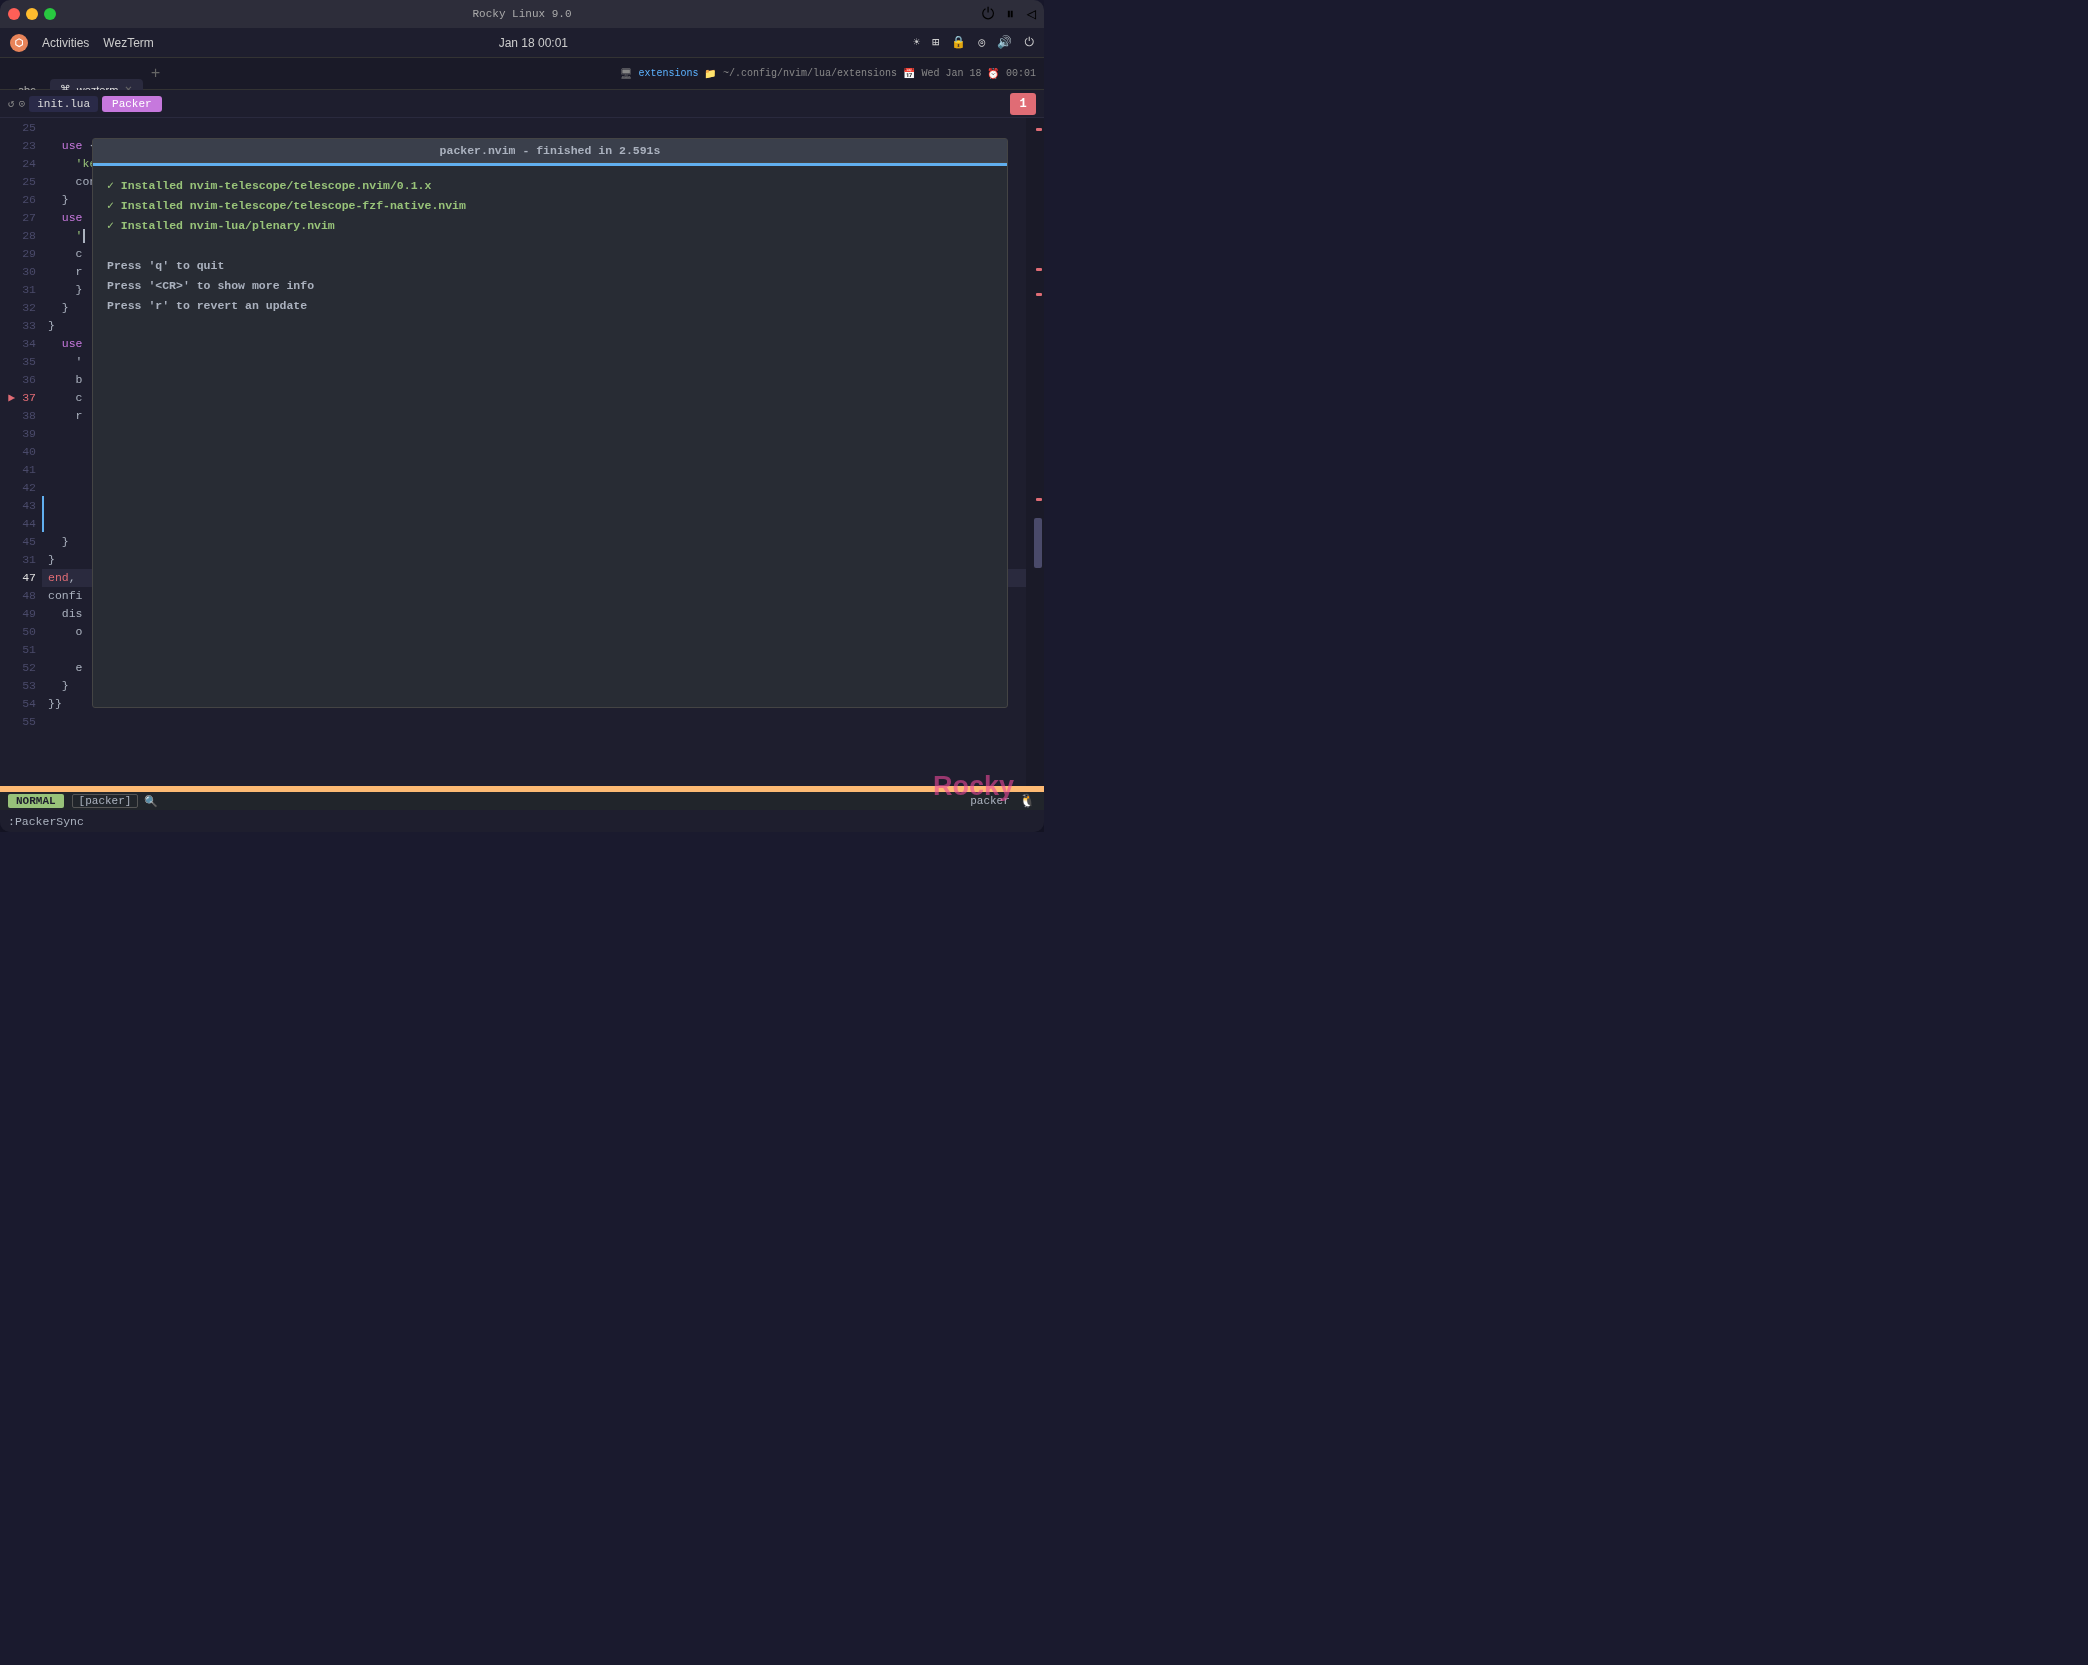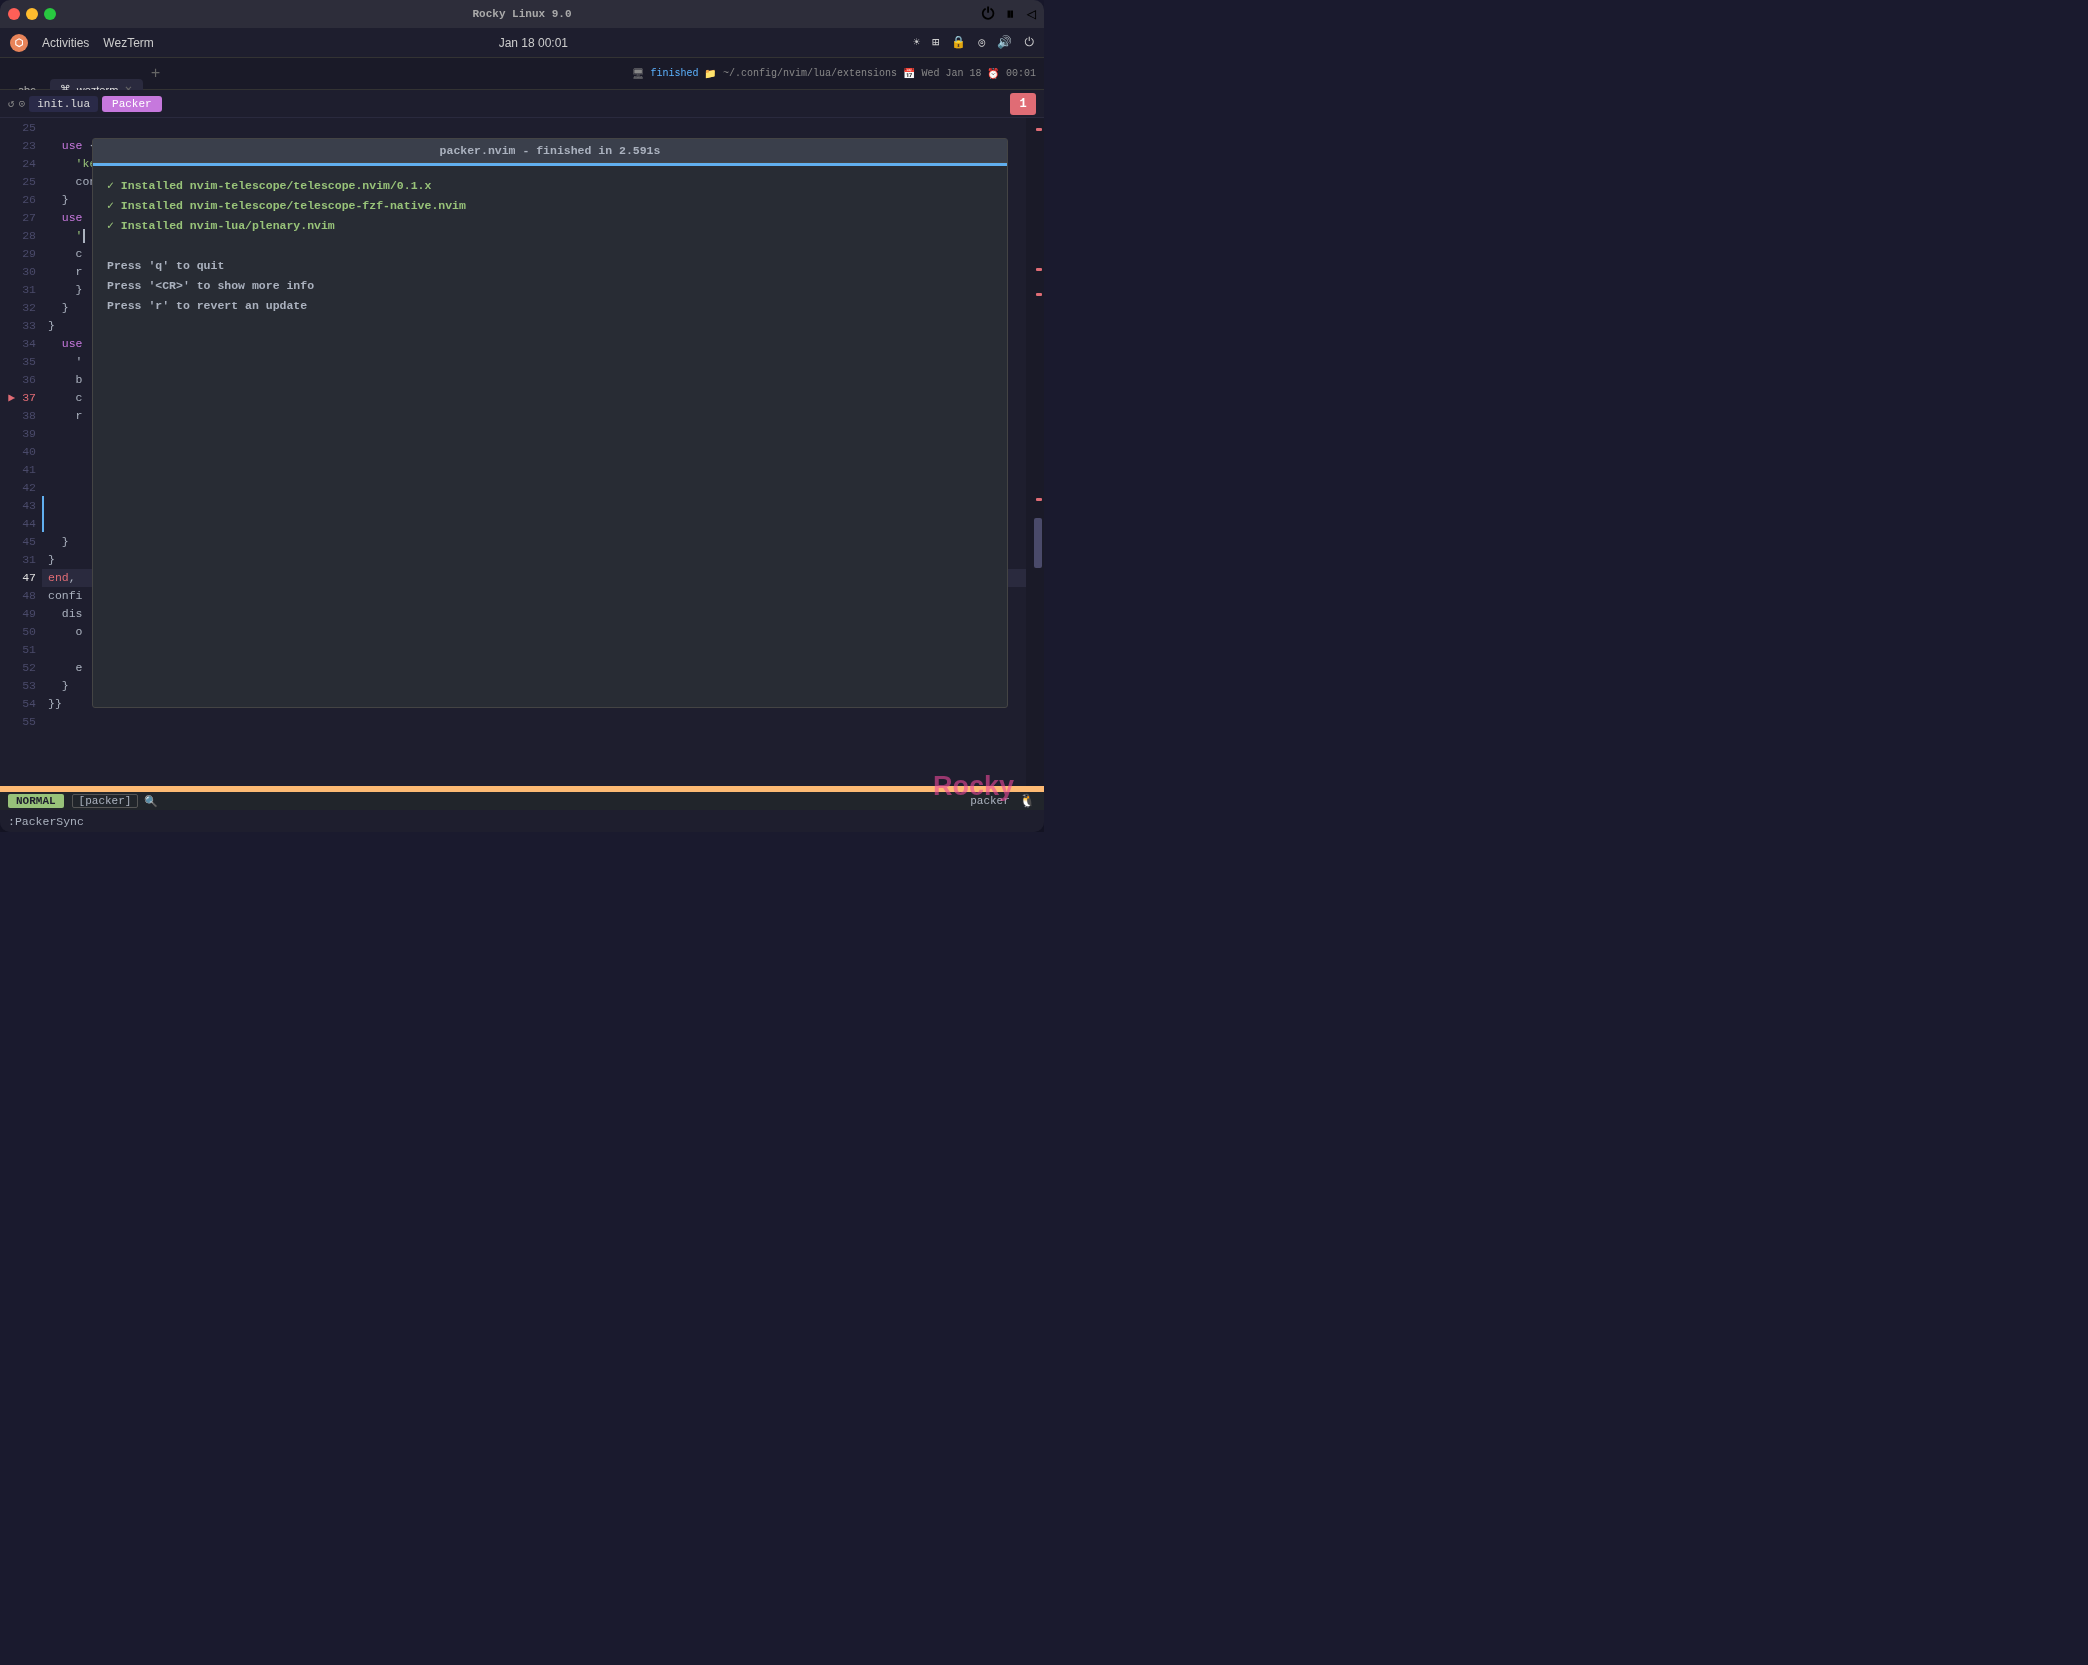--- a/index.html
+++ b/index.html
@@ -25,21 +25,20 @@
 
     
     .title-bar {
       background: #2d2d3a;
       height: 28px;
       display: flex;
       align-items: center;
       padding: 0 8px;
       flex-shrink: 0;
       position: relative;
-      font-weight: bold;
     }
     .traffic-lights {
       display: flex;
       gap: 6px;
       align-items: center;
     }
     .traffic-light {
       width: 12px;
       height: 12px;
       border-radius: 50%;
@@ -483,21 +482,21 @@
     </div>
     <div class="tab-item active">
       <span>⌘</span>
       <span>wezterm</span>
       <span class="tab-close">✕</span>
     </div>
     <span class="tab-new">+</span>
     <div class="tab-bar-right">
       <div class="path-info">
         <span>🖥</span>
-        <span class="path-highlight">finished</span>
+        <span class="path-highlight">extensions</span>
         <span>📁</span>
         <span>~/.config/nvim/lua/extensions</span>
         <span>📅</span>
         <span>Wed Jan 18</span>
         <span>⏰</span>
         <span>00:01</span>
       </div>
     </div>
   </div>
 

